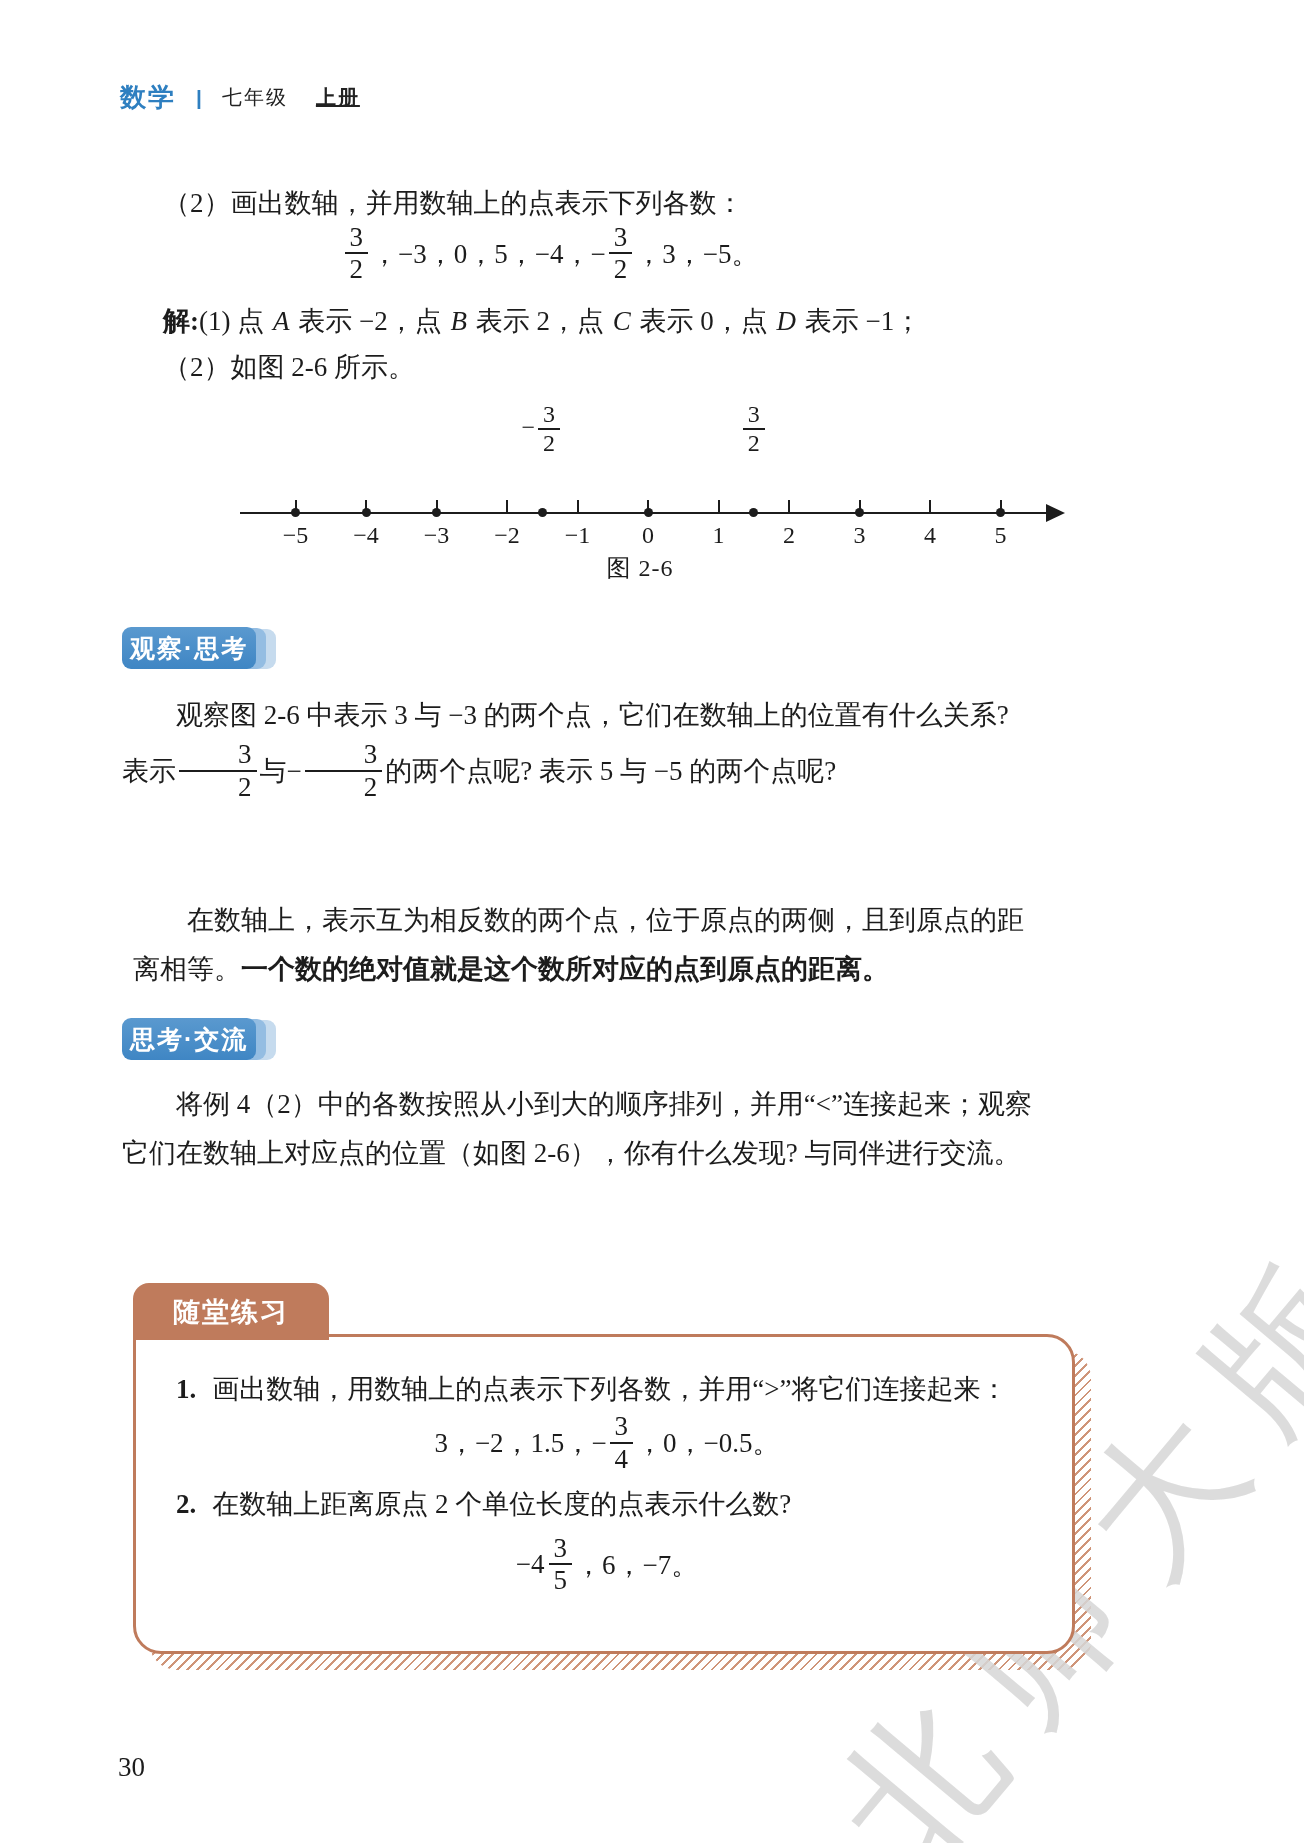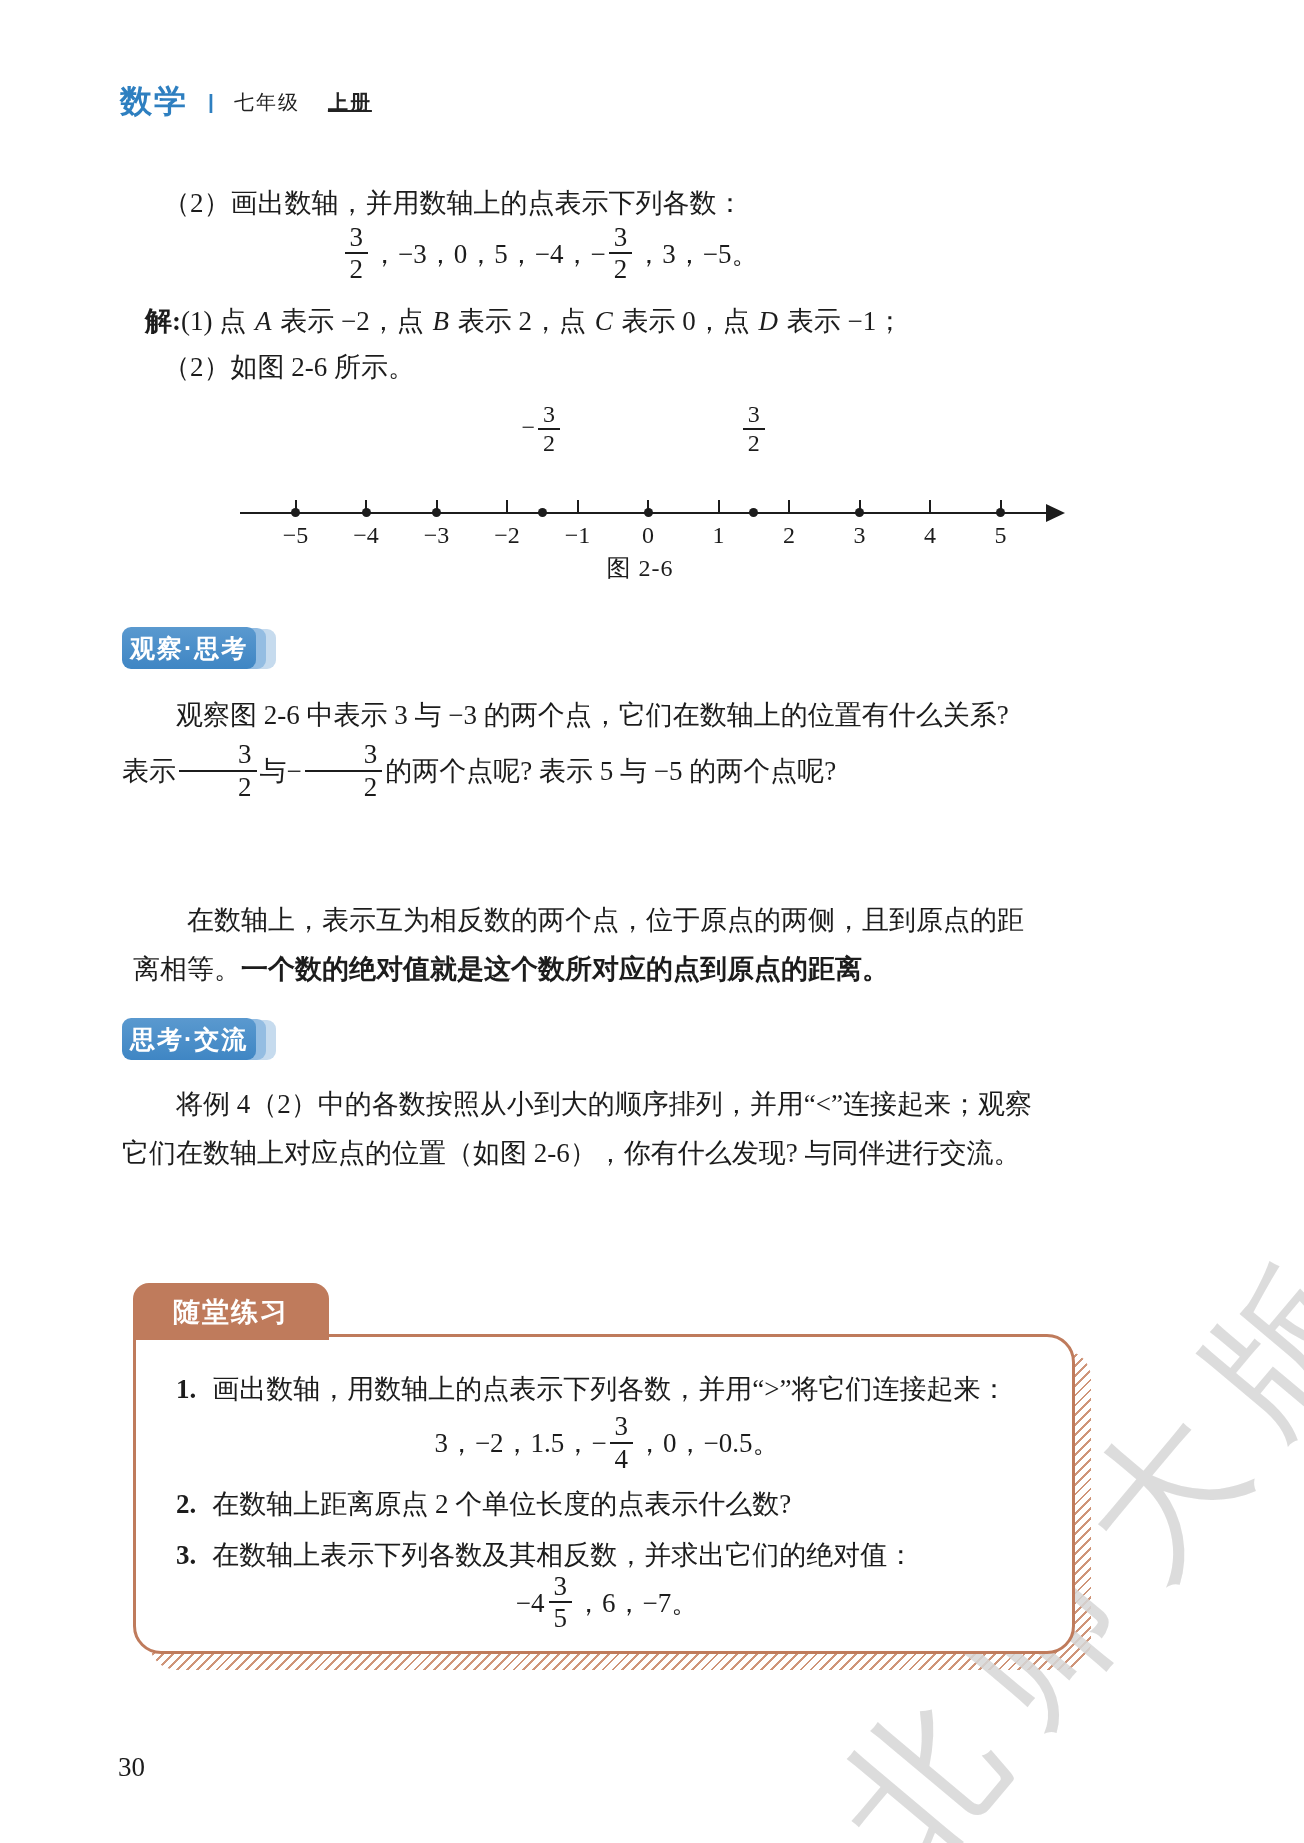--- a/index.html
+++ b/index.html
@@ -5,21 +5,21 @@
   html,body{margin:0;padding:0;}
   body{
     width:1304px;height:1843px;position:relative;overflow:hidden;
     background:#ffffff;color:#1c1c1c;
     font-family:"Liberation Serif","DejaVu Serif",serif;
   }
   .abs{position:absolute;}
 
   
   .header{left:120px;top:80px;display:flex;align-items:center;font-family:"Liberation Sans","DejaVu Sans",sans-serif;}
-  .subject{color:#2e7fc0;font-weight:bold;font-size:32px;letter-spacing:2px;}
+  .subject{color:#2e7fc0;font-weight:bold;font-size:26px;letter-spacing:2px;}
   .hdr-divider{color:#2e7fc0;font-weight:bold;font-size:21px;margin:0 20px;}
   .grade{font-size:20px;font-weight:normal;color:#222;margin-right:28px;letter-spacing:2px;}
   .volume{font-size:20px;font-weight:bold;color:#222;letter-spacing:2px;text-decoration:underline;}
 
   
   .bodytext{font-size:27px;line-height:1.72;}
   .indent{text-indent:2em;}
   .mvar{font-style:italic;font-family:"Liberation Serif","DejaVu Serif",serif;padding:0 2px;}
   strong{font-weight:bold;}
 
@@ -78,21 +78,21 @@
   <span class="subject">数学</span>
   <span class="hdr-divider">|</span>
   <span class="grade">七年级</span>
   <span class="volume">上册</span>
 </div>
 
 <div class="abs bodytext" style="left:163px;top:180px;width:880px;">（2）画出数轴，并用数轴上的点表示下列各数：</div>
 
 <div class="abs mathline" style="left:170px;top:226px;width:760px;"><span><span class="frac"><span class="fnum">3</span><span class="fden">2</span></span></span><span>，−3，0，5，−4，</span><span><span>−</span><span class="frac"><span class="fnum">3</span><span class="fden">2</span></span></span><span>，3，−5。</span></div>
 
-<div class="abs bodytext" style="left:145px;top:298px;width:880px;"><strong>解:</strong><span>(1) 点 </span><em class="mvar">A</em><span> 表示 −2，点 </span><em class="mvar">B</em><span> 表示 2，点 </span><em class="mvar">C</em><span> 表示 0，点 </span><em class="mvar">D</em><span> 表示 −1；</span></div>
+<div class="abs bodytext" style="left:163px;top:298px;width:880px;"><strong>解:</strong><span>(1) 点 </span><em class="mvar">A</em><span> 表示 −2，点 </span><em class="mvar">B</em><span> 表示 2，点 </span><em class="mvar">C</em><span> 表示 0，点 </span><em class="mvar">D</em><span> 表示 −1；</span></div>
 
 <div class="abs bodytext" style="left:163px;top:344px;width:880px;">（2）如图 2-6 所示。</div>
 
 <div class="abs figure">
   <div class="nl">
     <div class="abs axis-line"></div>
     <div class="abs axis-arrow"></div>
 
   <div class="abs tick" style="left: 94.5px;"></div>
       <div class="abs tick-label" style="left: 73.5px;">−5</div>
@@ -150,21 +150,18 @@
 
 <div class="abs practice-shadow"></div>
 <div class="abs practice-rect">
   <div class="ex-row">
     <span class="ex-num">1.</span><span>画出数轴，用数轴上的点表示下列各数，并用“&gt;”将它们连接起来：</span>
   </div>
   <div class="ex-math"><span>3，−2，1.5，</span><span><span>−</span><span class="frac"><span class="fnum">3</span><span class="fden">4</span></span></span><span>，0，−0.5。</span></div>
   <div class="ex-row" style="margin-bottom:14px;">
     <span class="ex-num">2.</span><span>在数轴上距离原点 2 个单位长度的点表示什么数?</span>
   </div>
-  <div class="ex-row" style="margin-bottom:2px;">
-    <span class="ex-num">3.</span><span>在数轴上表示下列各数及其相反数，并求出它们的绝对值：</span>
-  </div>
   <div class="ex-math"><span><span>−</span><span class="mwhole">4</span><span class="frac"><span class="fnum">3</span><span class="fden">5</span></span></span><span>，6，−7。</span></div>
 </div>
 <div class="abs practice-tab">随堂练习</div>
 
 <div class="abs page-number">30</div>
 <div class="abs watermark">北师大版</div>
 
 </body></html>

